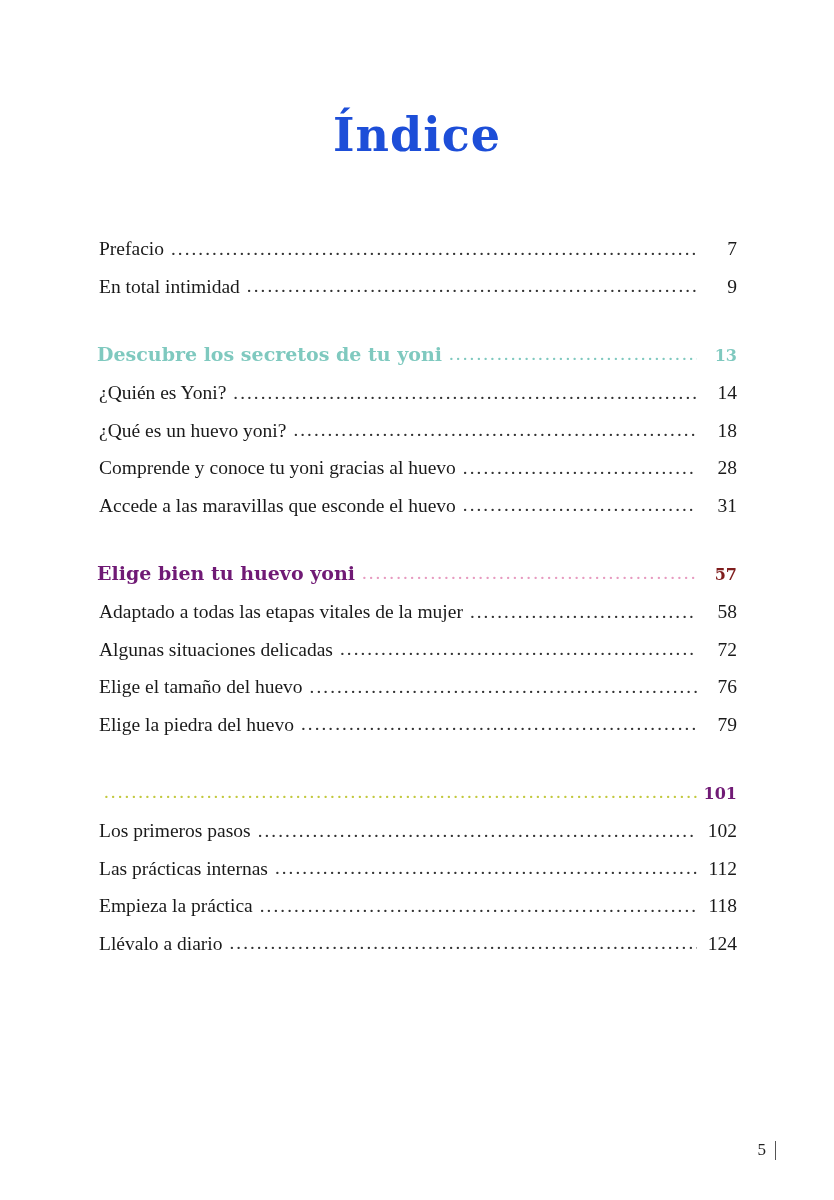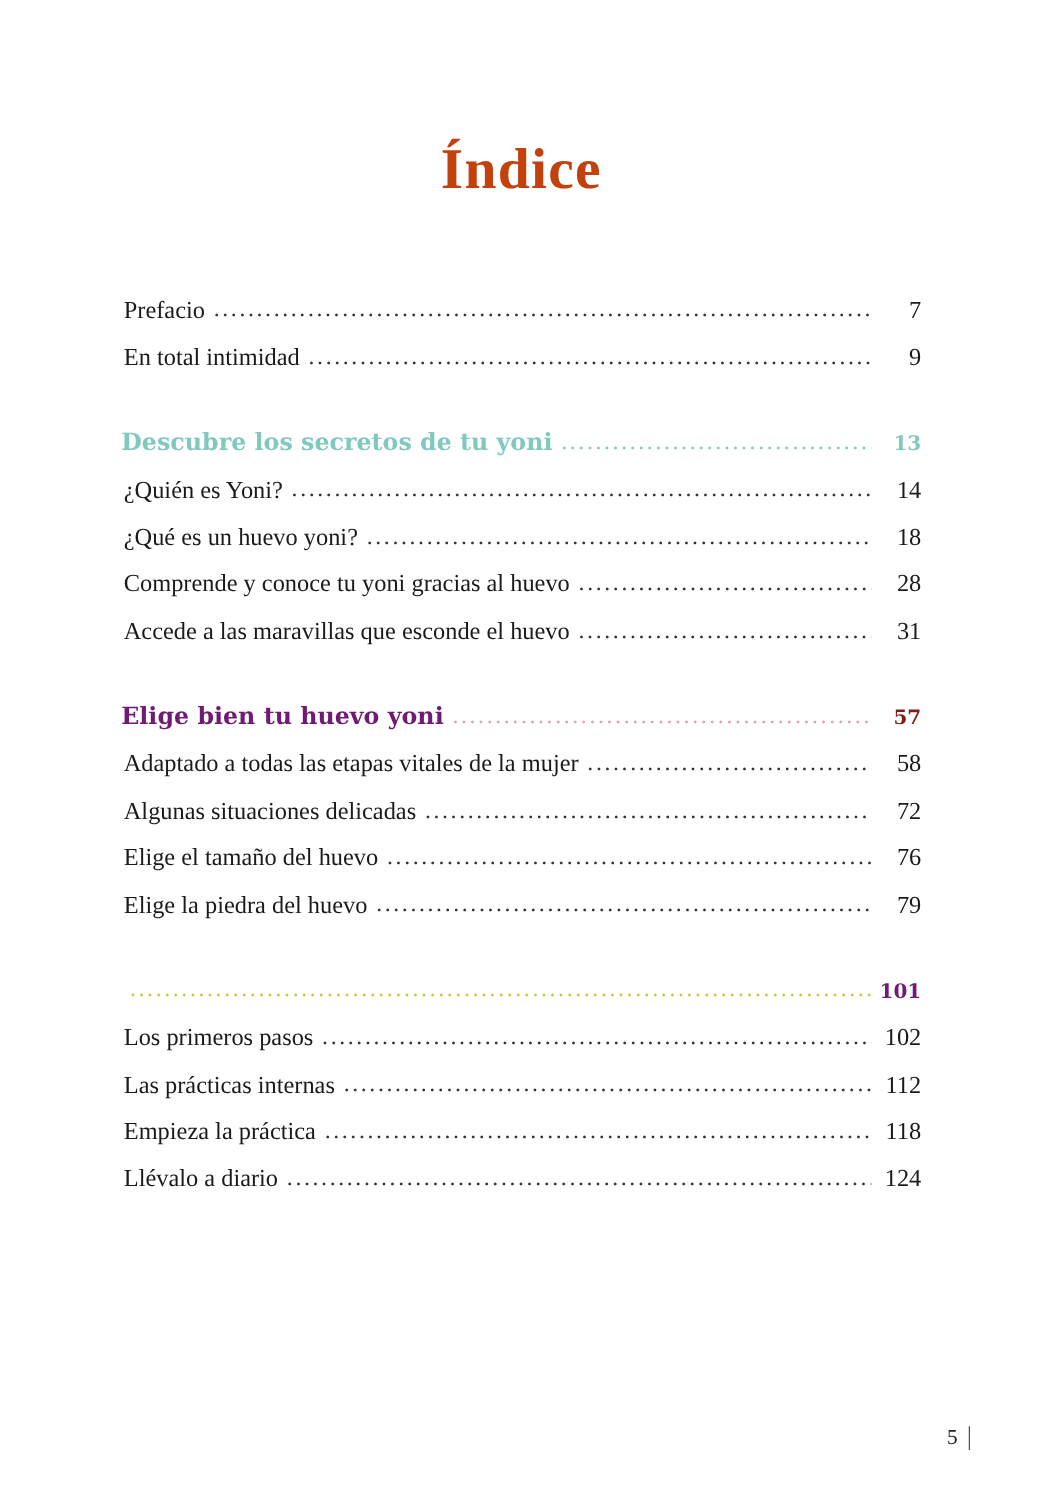--- a/index.html
+++ b/index.html
@@ -44,21 +44,21 @@
 
   .toc-group {
     margin-bottom: 0;
   }
   .group-gap {
     height: 34px;
   }
 
   .toc-row {
     display: flex;
-    align-items: center;
+    align-items: flex-end;
     width: 100%;
     font-size: 19.5px;
     line-height: 1.0;
     padding: 9px 0;
     color: #1a1a1a;
   }
 
   .toc-row .label {
     white-space: nowrap;
   }
@@ -119,21 +119,21 @@
     width: 1px;
     height: 19px;
     background: #555;
   }
 </style>
 </head>
 <body>
 
 <div class="page">
 
-  <div class="toc-title" style="color: #c2410c; font-family: Liberation Serif, serif;">Índice</div>
+  <div class="toc-title" style="color: #1d4ed8;">Índice</div>
 
   <div class="toc-body">
 
     <div class="toc-group">
       <div class="toc-row sub">
         <span class="label">Prefacio</span>
         <span class="leader">........................................................................................................</span>
         <span class="page-num">7</span>
       </div>
       <div class="toc-row sub">

